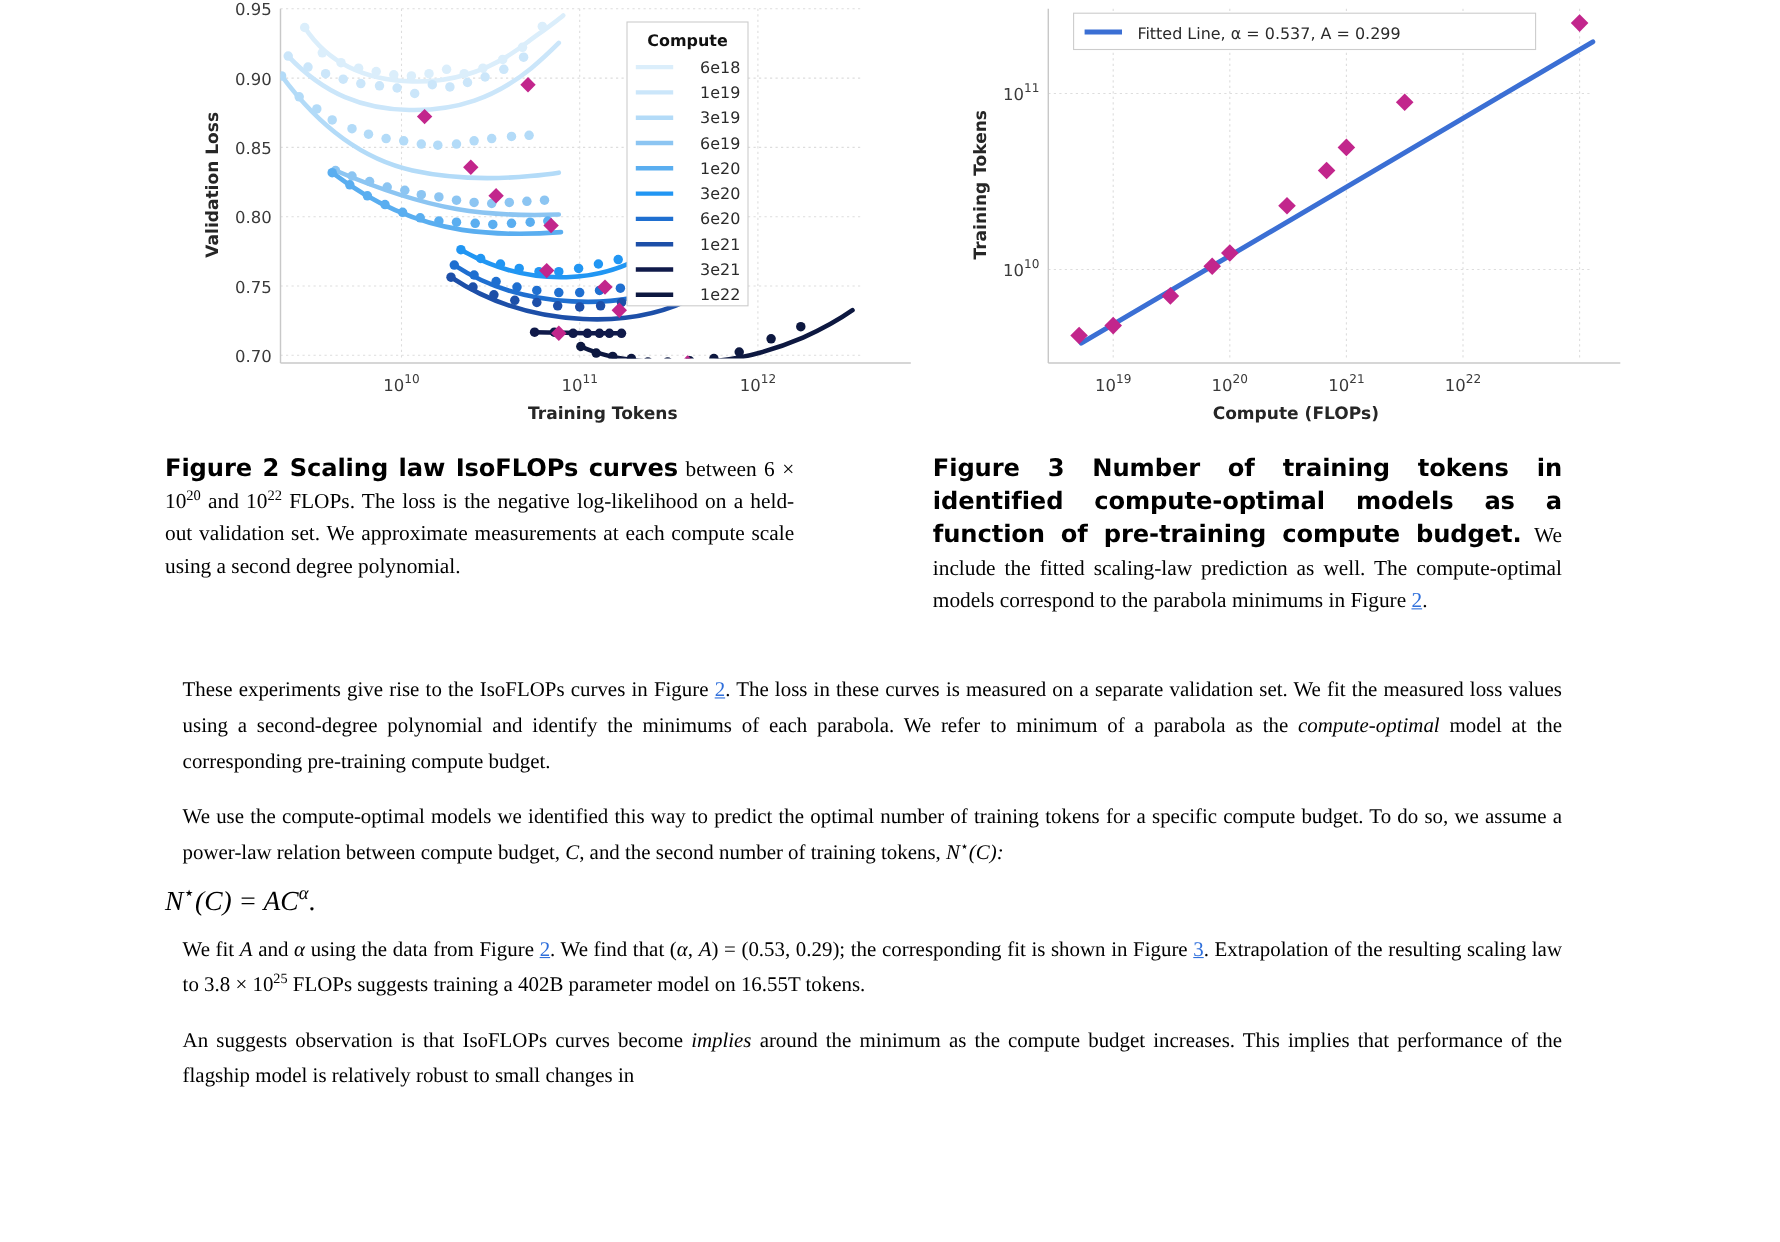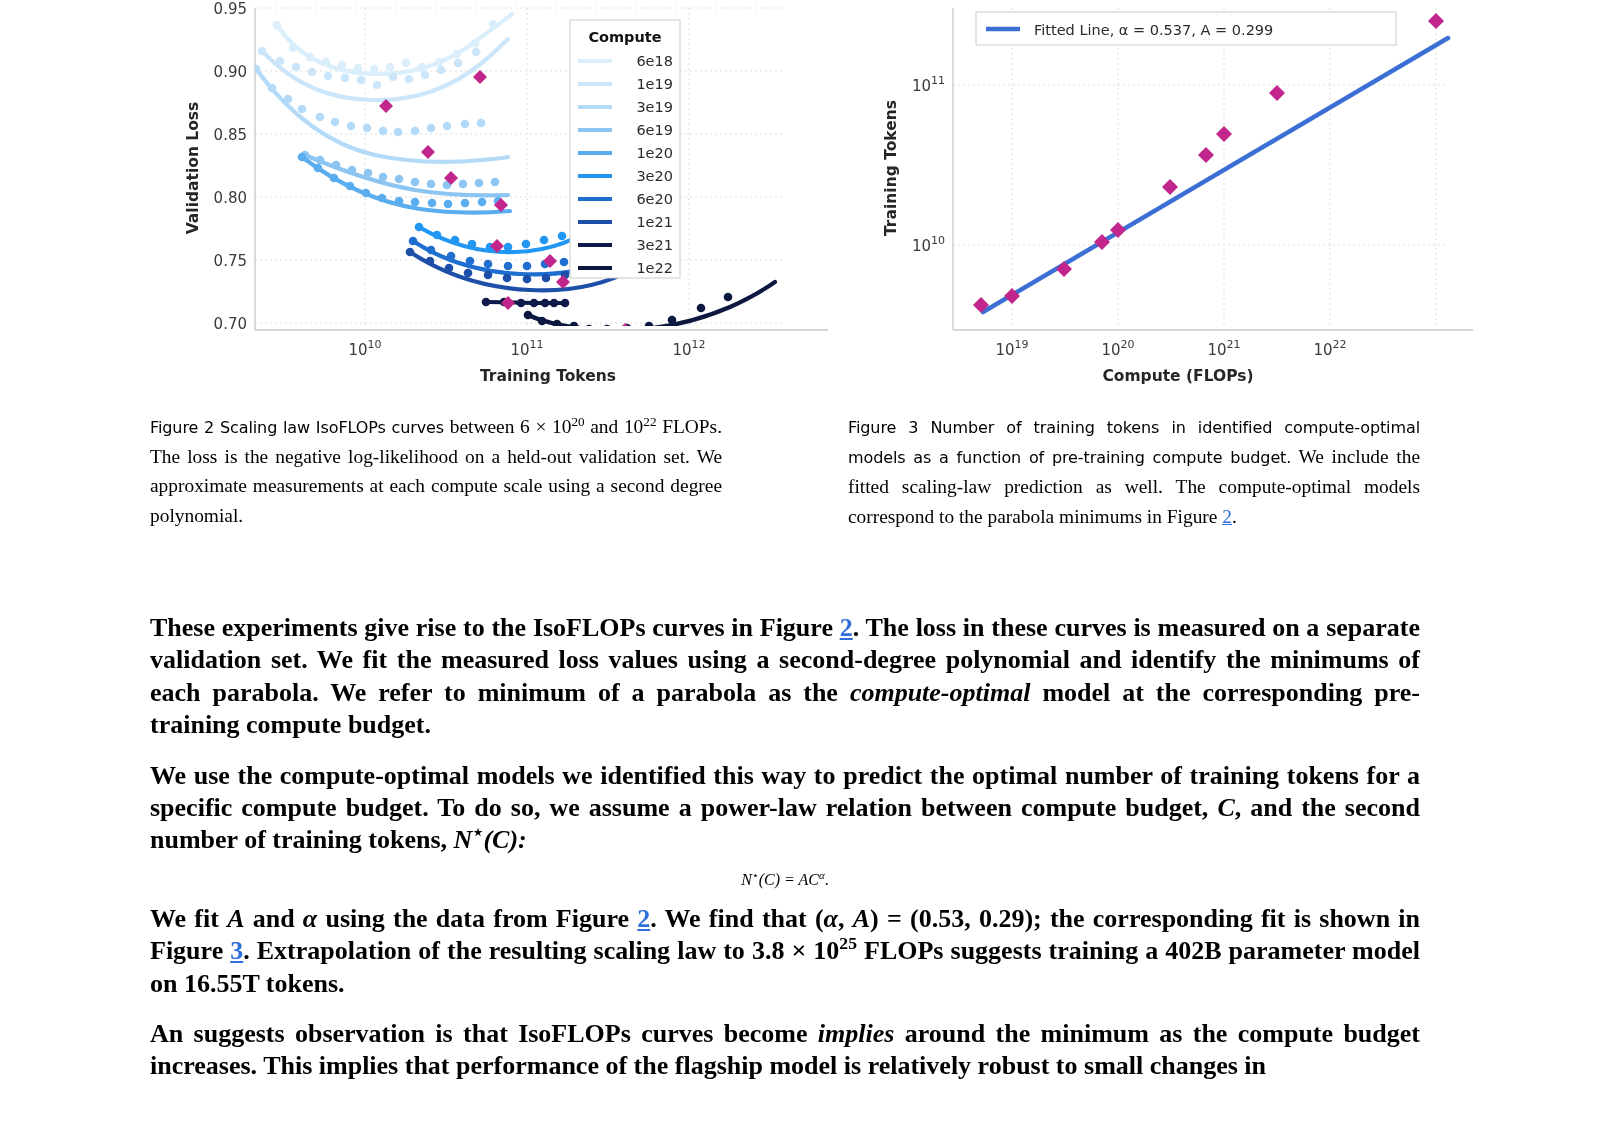--- a/index.html
+++ b/index.html
@@ -37,34 +37,33 @@
   .caption{
     position:absolute;top:412px;width:572px;
     font-family:"Liberation Serif",serif;
     font-size:19.4px;line-height:29.2px;text-align:justify;
     color:#000;
   }
   .caption.left{left:150px;}
   .caption.right{left:848px;}
   .cap-head{
     font-family:"DejaVu Sans","Liberation Sans",sans-serif;
-    font-weight:normal;font-size:16px;letter-spacing:-0.1px;
+    font-weight:bold;font-size:22px;letter-spacing:-0.1px;
   }
   .lnk{color:#2f6fdb;}
 
   
   .body{position:absolute;left:150px;top:612px;width:1270px;}
   .para{
-    font-size:26px;line-height:32.4px;text-align:justify;
-    margin:0 0 18px 0;
-    font-weight:bold;
+    font-size:19px;line-height:32.4px;text-align:justify;
+    margin:0 0 18px 16px;
   }
   .para.tight{margin-bottom:14px;}
   .eq{
-    text-align:center;font-size:16px;margin:10px 0 14px 0;
+    text-align:left;font-size:25px;margin:10px 0 14px 0;
     font-family:"Liberation Serif",serif;
   }
   i,em{font-style:italic;}
   .mi{font-style:italic;font-family:"Liberation Serif",serif;}
   sup{font-size:0.68em;vertical-align:super;line-height:0;}
 </style>
 </head>
 <body>
 
 <div class="page">

